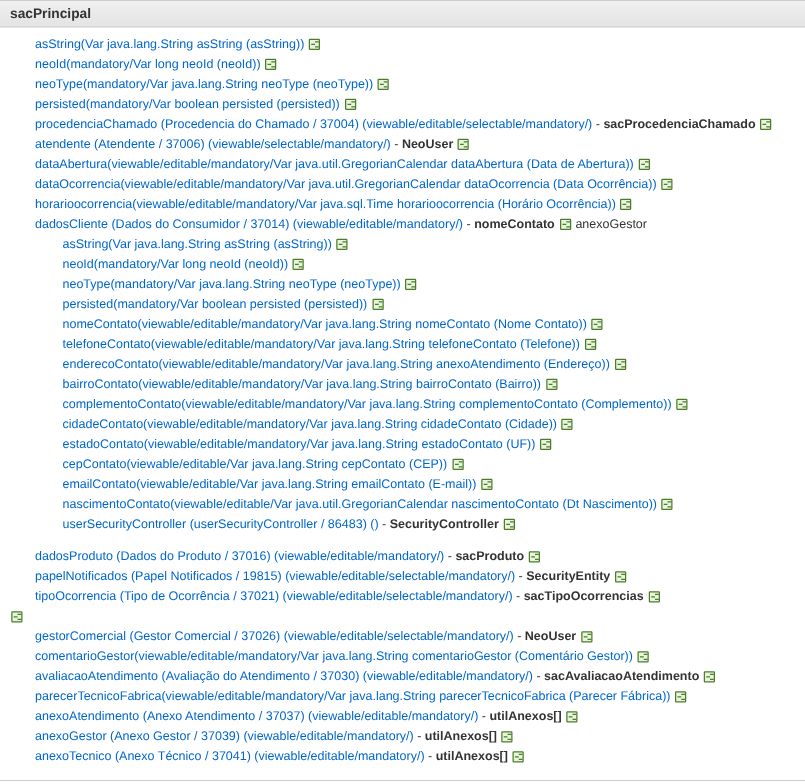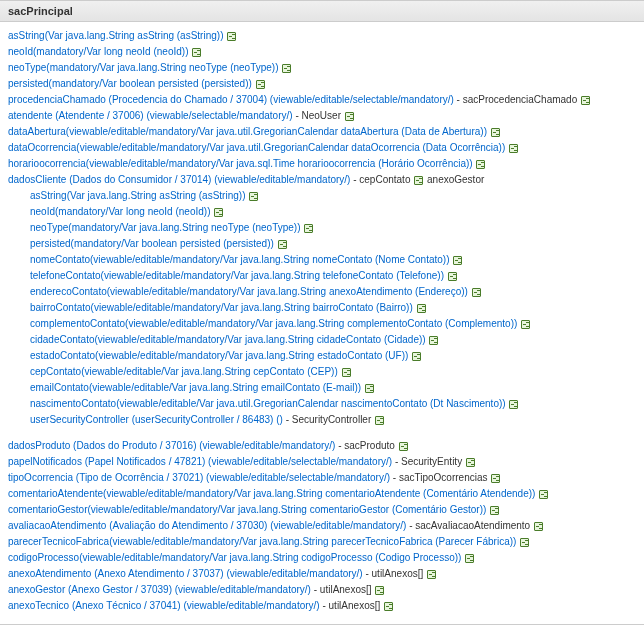--- a/index.html
+++ b/index.html
@@ -24,23 +24,23 @@
   }
   .content {
     padding: 6px 8px 10px 8px;
   }
   .row {
     white-space: nowrap;
     overflow: hidden;
     line-height: 15px;
     margin-bottom: 1px;
   }
-  .link { color: #0066cc; text-decoration: none; }
+  .link { color: #0066cc; text-decoration: none; margin-left: 20px; }
   .sep { color: #333; }
-  .strong { color: #333; font-weight: normal; }
+  .strong { color: #333; font-weight: bold; }
   .icon {
     display: inline-block;
     width: 9px;
     height: 9px;
     border: 1px solid #4a7c2a;
     border-radius: 1px;
     background: #e8f5dc;
     position: relative;
     vertical-align: middle;
     margin: 0 1px;
@@ -64,42 +64,42 @@
   <div class="content" id="content">
       <div class="row"><a class="link" href="#">asString(Var java.lang.String asString (asString))</a> <span class="icon"></span></div>
       <div class="row"><a class="link" href="#">neoId(mandatory/Var long neoId (neoId))</a> <span class="icon"></span></div>
       <div class="row"><a class="link" href="#">neoType(mandatory/Var java.lang.String neoType (neoType))</a> <span class="icon"></span></div>
       <div class="row"><a class="link" href="#">persisted(mandatory/Var boolean persisted (persisted))</a> <span class="icon"></span></div>
       <div class="row"><a class="link" href="#">procedenciaChamado (Procedencia do Chamado / 37004) (viewable/editable/selectable/mandatory/)</a><span class="sep"> - </span><span class="strong">sacProcedenciaChamado</span> <span class="icon"></span></div>
       <div class="row"><a class="link" href="#">atendente (Atendente / 37006) (viewable/selectable/mandatory/)</a><span class="sep"> - </span><span class="strong">NeoUser</span> <span class="icon"></span></div>
       <div class="row"><a class="link" href="#">dataAbertura(viewable/editable/mandatory/Var java.util.GregorianCalendar dataAbertura (Data de Abertura))</a> <span class="icon"></span></div>
       <div class="row"><a class="link" href="#">dataOcorrencia(viewable/editable/mandatory/Var java.util.GregorianCalendar dataOcorrencia (Data Ocorrência))</a> <span class="icon"></span></div>
       <div class="row"><a class="link" href="#">horarioocorrencia(viewable/editable/mandatory/Var java.sql.Time horarioocorrencia (Horário Ocorrência))</a> <span class="icon"></span></div>
-      <div class="row"><a class="link" href="#">dadosCliente (Dados do Consumidor / 37014) (viewable/editable/mandatory/)</a><span class="sep"> - </span><span class="strong">cepContato</span> <span class="icon"></span>  <span>anexoGestor</span></div>
+      <div class="row"><a class="link" href="#">dadosCliente (Dados do Consumidor / 37014) (viewable/editable/mandatory/)</a><span class="sep"> - </span><span class="strong">nomeContato</span> <span class="icon"></span>  <span>anexoGestor</span></div>
       <div class="row indent1"><a class="link" href="#">asString(Var java.lang.String asString (asString))</a> <span class="icon"></span></div>
       <div class="row indent1"><a class="link" href="#">neoId(mandatory/Var long neoId (neoId))</a> <span class="icon"></span></div>
       <div class="row indent1"><a class="link" href="#">neoType(mandatory/Var java.lang.String neoType (neoType))</a> <span class="icon"></span></div>
       <div class="row indent1"><a class="link" href="#">persisted(mandatory/Var boolean persisted (persisted))</a> <span class="icon"></span></div>
       <div class="row indent1"><a class="link" href="#">nomeContato(viewable/editable/mandatory/Var java.lang.String nomeContato (Nome Contato))</a> <span class="icon"></span></div>
       <div class="row indent1"><a class="link" href="#">telefoneContato(viewable/editable/mandatory/Var java.lang.String telefoneContato (Telefone))</a> <span class="icon"></span></div>
       <div class="row indent1"><a class="link" href="#">enderecoContato(viewable/editable/mandatory/Var java.lang.String anexoAtendimento (Endereço))</a> <span class="icon"></span></div>
       <div class="row indent1"><a class="link" href="#">bairroContato(viewable/editable/mandatory/Var java.lang.String bairroContato (Bairro))</a> <span class="icon"></span></div>
       <div class="row indent1"><a class="link" href="#">complementoContato(viewable/editable/mandatory/Var java.lang.String complementoContato (Complemento))</a> <span class="icon"></span></div>
       <div class="row indent1"><a class="link" href="#">cidadeContato(viewable/editable/mandatory/Var java.lang.String cidadeContato (Cidade))</a> <span class="icon"></span></div>
       <div class="row indent1"><a class="link" href="#">estadoContato(viewable/editable/mandatory/Var java.lang.String estadoContato (UF))</a> <span class="icon"></span></div>
       <div class="row indent1"><a class="link" href="#">cepContato(viewable/editable/Var java.lang.String cepContato (CEP))</a> <span class="icon"></span></div>
       <div class="row indent1"><a class="link" href="#">emailContato(viewable/editable/Var java.lang.String emailContato (E-mail))</a> <span class="icon"></span></div>
       <div class="row indent1"><a class="link" href="#">nascimentoContato(viewable/editable/Var java.util.GregorianCalendar nascimentoContato (Dt Nascimento))</a> <span class="icon"></span></div>
       <div class="row indent1"><a class="link" href="#">userSecurityController (userSecurityController / 86483) ()</a><span class="sep"> - </span><span class="strong">SecurityController</span> <span class="icon"></span></div>
       <div class="spacer"></div>
       <div class="row"><a class="link" href="#">dadosProduto (Dados do Produto / 37016) (viewable/editable/mandatory/)</a><span class="sep"> - </span><span class="strong">sacProduto</span> <span class="icon"></span></div>
-      <div class="row"><a class="link" href="#">papelNotificados (Papel Notificados / 47821) (viewable/editable/selectable/mandatory/)</a><span class="sep"> - </span><span class="strong">SecurityEntity</span> <span class="icon"></span></div>
+      <div class="row"><a class="link" href="#">papelNotificados (Papel Notificados / 19815) (viewable/editable/selectable/mandatory/)</a><span class="sep"> - </span><span class="strong">SecurityEntity</span> <span class="icon"></span></div>
       <div class="row"><a class="link" href="#">tipoOcorrencia (Tipo de Ocorrência / 37021) (viewable/editable/selectable/mandatory/)</a><span class="sep"> - </span><span class="strong">sacTipoOcorrencias</span> <span class="icon"></span></div>
-      <div class="row"><a class="link" href="#">comentarioAtendente(viewable/editable/mandatory/Var java.lang.String comentarioAtendente (Comentário Atendende))</a> <span class="icon"></span></div>
+      <div class="row"> <span class="icon"></span></div>
+      <div class="row"><a class="link" href="#">gestorComercial (Gestor Comercial / 37026) (viewable/editable/selectable/mandatory/)</a><span class="sep"> - </span><span class="strong">NeoUser</span> <span class="icon"></span></div>
       <div class="row"><a class="link" href="#">comentarioGestor(viewable/editable/mandatory/Var java.lang.String comentarioGestor (Comentário Gestor))</a> <span class="icon"></span></div>
       <div class="row"><a class="link" href="#">avaliacaoAtendimento (Avaliação do Atendimento / 37030) (viewable/editable/mandatory/)</a><span class="sep"> - </span><span class="strong">sacAvaliacaoAtendimento</span> <span class="icon"></span></div>
       <div class="row"><a class="link" href="#">parecerTecnicoFabrica(viewable/editable/mandatory/Var java.lang.String parecerTecnicoFabrica (Parecer Fábrica))</a> <span class="icon"></span></div>
-      <div class="row"><a class="link" href="#">codigoProcesso(viewable/editable/mandatory/Var java.lang.String codigoProcesso (Codigo Processo))</a> <span class="icon"></span></div>
       <div class="row"><a class="link" href="#">anexoAtendimento (Anexo Atendimento / 37037) (viewable/editable/mandatory/)</a><span class="sep"> - </span><span class="strong">utilAnexos[]</span> <span class="icon"></span></div>
       <div class="row"><a class="link" href="#">anexoGestor (Anexo Gestor / 37039) (viewable/editable/mandatory/)</a><span class="sep"> - </span><span class="strong">utilAnexos[]</span> <span class="icon"></span></div>
       <div class="row"><a class="link" href="#">anexoTecnico (Anexo Técnico / 37041) (viewable/editable/mandatory/)</a><span class="sep"> - </span><span class="strong">utilAnexos[]</span> <span class="icon"></span></div>
     </div>
 </div>
 
 </body></html>

